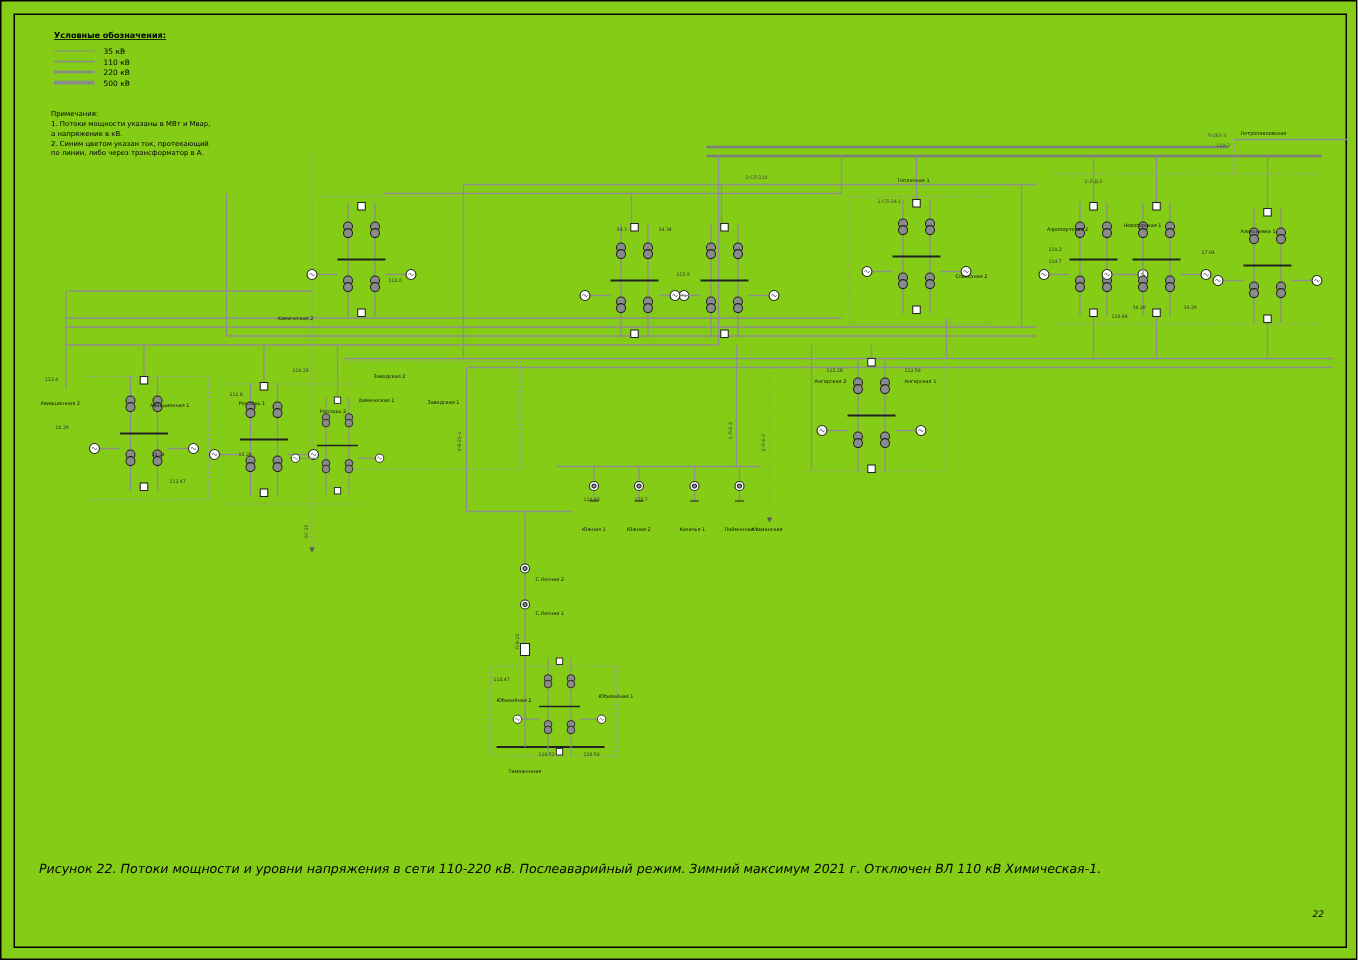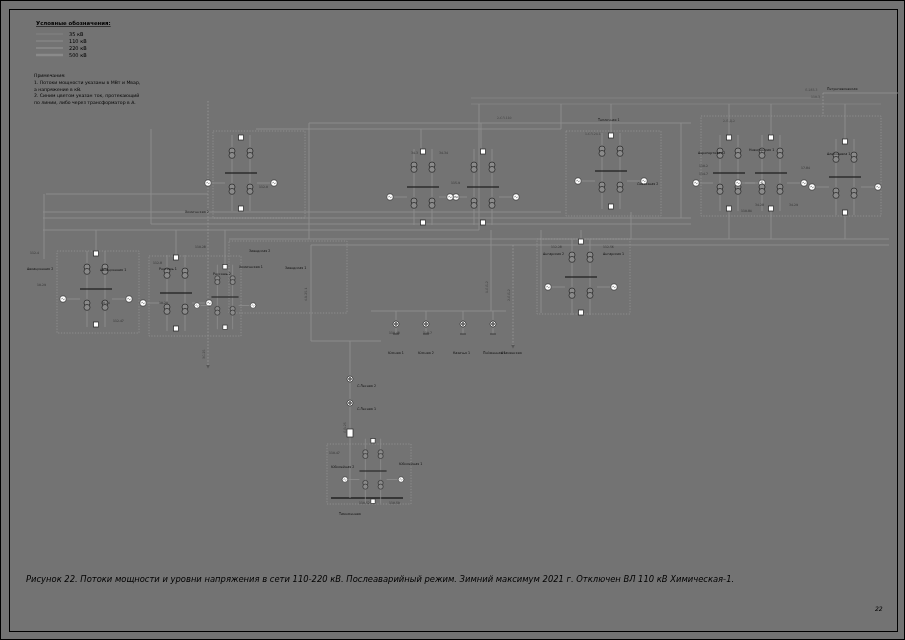--- a/index.html
+++ b/index.html
@@ -1,16 +1,16 @@
 <!DOCTYPE html>
 <html><head>
 <meta charset="utf-8">
 <style>
   html,body{margin:0;padding:0;background:#e8e8e8;}
-  .page{position:relative;width:905px;height:640px;background:#737373;border:1px solid #000;box-sizing:border-box;overflow:hidden;}
+  .page{position:relative;width:905px;height:640px;background:#84cc16;border:1px solid #000;box-sizing:border-box;overflow:hidden;}
   svg{position:absolute;left:0;top:0;}
   .d  text{font-family:"DejaVu Sans",sans-serif;}
   .lbl{font-size:3.3px;fill:#111;}
   .val{font-size:3.1px;fill:#333;}
   .lin{font-size:3.1px;fill:#444;}
   .leg{font-size:5px;fill:#000;}
   .legt{font-size:5.4px;fill:#000;text-decoration:underline;font-weight:bold;}
   .note{font-size:4.6px;fill:#000;}
   .cap{font-family:"Liberation Serif",serif;font-style:italic;font-size:8.4px;fill:#000;}
   .pn{font-family:"Liberation Serif",serif;font-style:italic;font-size:6px;fill:#000;}

